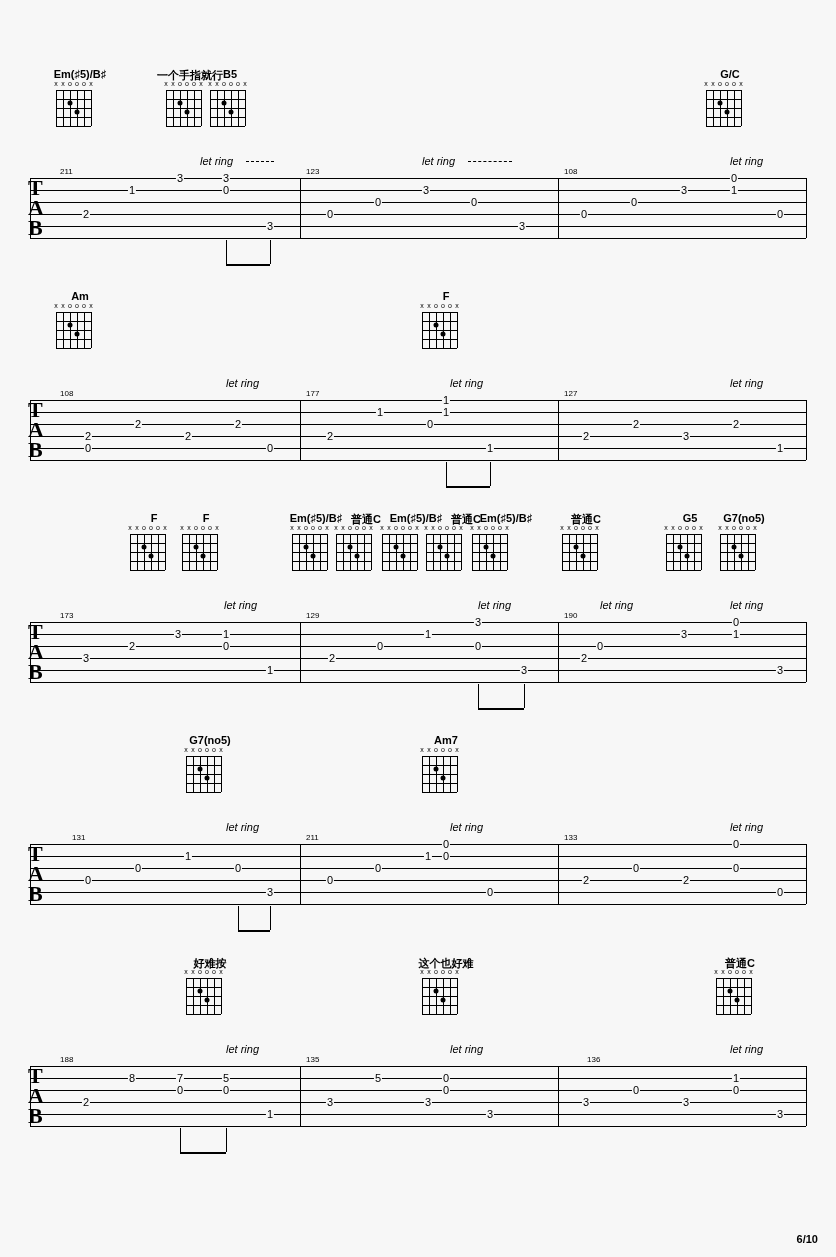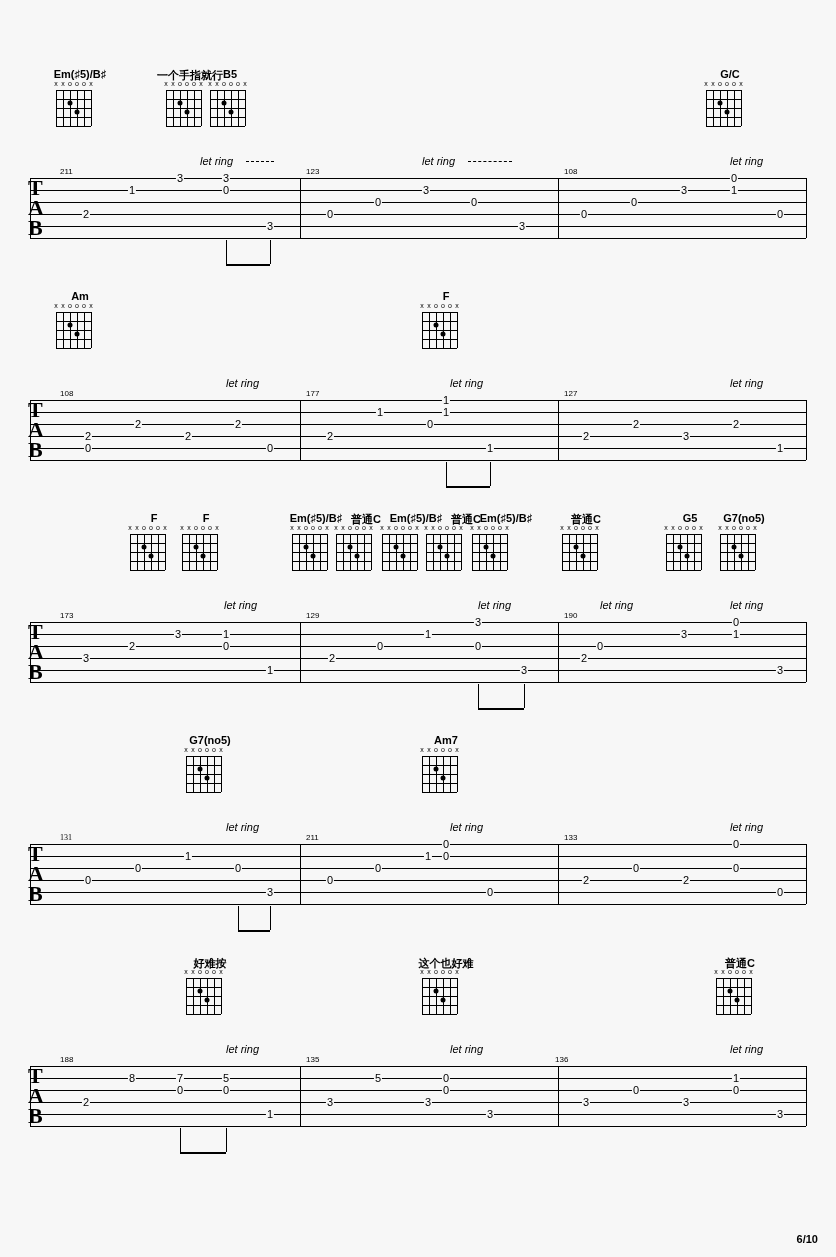--- a/index.html
+++ b/index.html
@@ -751,21 +751,21 @@
         <div class="line l5"></div>
         <div class="vbar" style="left: 0px;"></div>
         <div class="vbar" style="left: 270px;"></div>
         <div class="vbar" style="left: 528px;"></div>
         <div class="vbar" style="left: 776px;"></div>
         <div class="tab-letters">
           <span>T</span>
           <span>A</span>
           <span>B</span>
         </div>
-        <div class="mnum" style="left: 30px; top: -2px; font-family: Liberation Serif, serif;">131</div>
+        <div class="mnum" style="left: 42px; top: -2px;">131</div>
         <div class="mnum" style="left: 276px; top: -2px;">211</div>
         <div class="mnum" style="left: 534px; top: -2px;">133</div>
         <div class="fret" style="left: 58px; top: 36px;">0</div>
         <div class="fret" style="left: 108px; top: 24px;">0</div>
         <div class="fret" style="left: 158px; top: 12px;">1</div>
         <div class="fret" style="left: 208px; top: 24px;">0</div>
         <div class="fret" style="left: 240px; top: 48px;">3</div>
         <div class="fret" style="left: 300px; top: 36px;">0</div>
         <div class="fret" style="left: 348px; top: 24px;">0</div>
         <div class="fret" style="left: 398px; top: 12px;">1</div>
@@ -870,21 +870,21 @@
         <div class="vbar" style="left: 270px;"></div>
         <div class="vbar" style="left: 528px;"></div>
         <div class="vbar" style="left: 776px;"></div>
         <div class="tab-letters">
           <span>T</span>
           <span>A</span>
           <span>B</span>
         </div>
         <div class="mnum" style="left: 30px; top: -2px;">188</div>
         <div class="mnum" style="left: 276px; top: -2px;">135</div>
-        <div class="mnum" style="left: 525px; top: -2px;">136</div>
+        <div class="mnum" style="left: 557px; top: -2px;">136</div>
         <div class="fret" style="left: 56px; top: 36px;">2</div>
         <div class="fret" style="left: 102px; top: 12px;">8</div>
         <div class="fret" style="left: 150px; top: 24px;">0</div>
         <div class="fret" style="left: 150px; top: 12px;">7</div>
         <div class="fret" style="left: 196px; top: 12px;">5</div>
         <div class="fret" style="left: 196px; top: 24px;">0</div>
         <div class="fret" style="left: 240px; top: 48px;">1</div>
         <div class="fret" style="left: 300px; top: 36px;">3</div>
         <div class="fret" style="left: 348px; top: 12px;">5</div>
         <div class="fret" style="left: 398px; top: 36px;">3</div>

